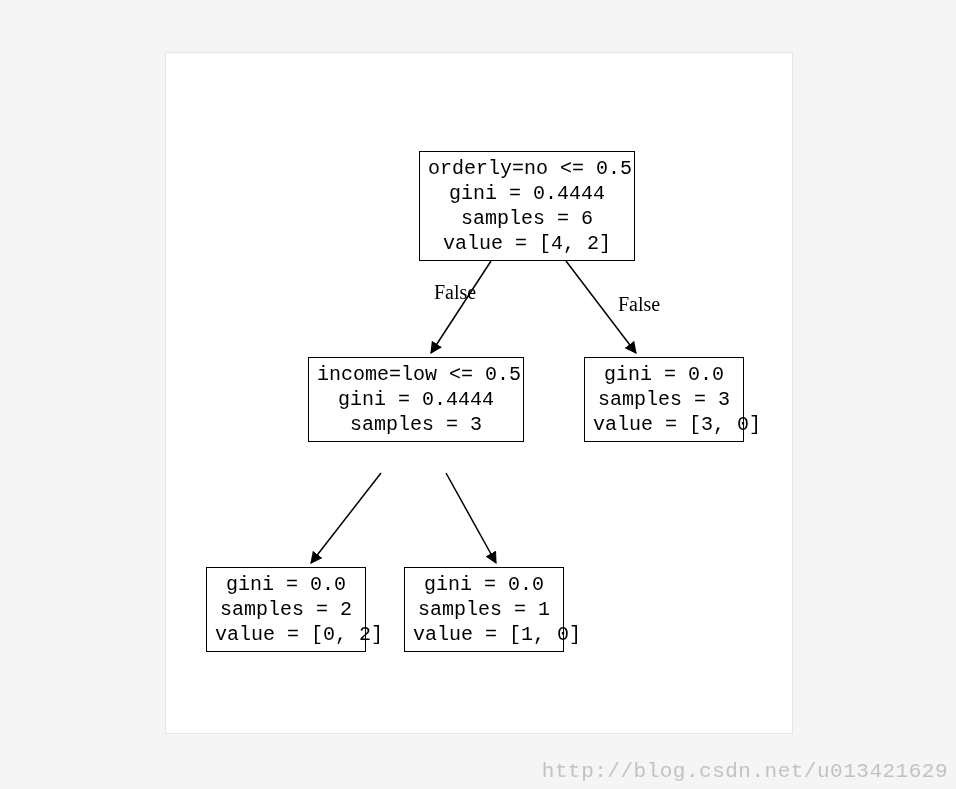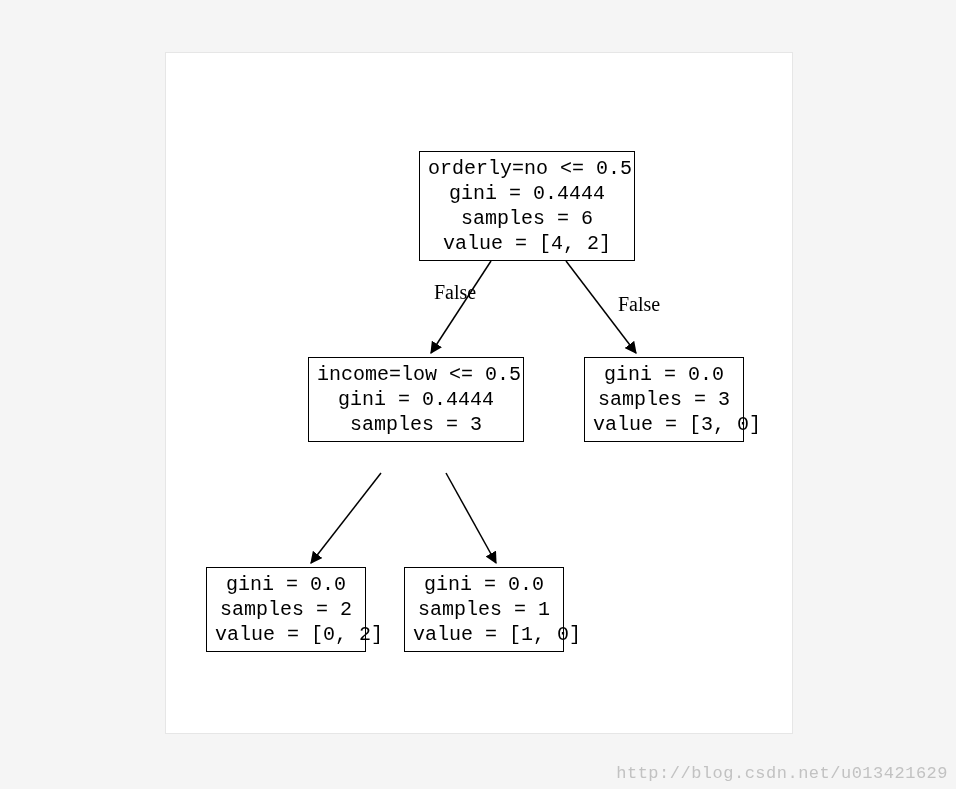--- a/index.html
+++ b/index.html
@@ -48,21 +48,21 @@
     position: absolute;
     font-size: 20px;
     color: #000;
   }
   .watermark {
     position: absolute;
     right: 8px;
     bottom: 6px;
     color: #c2c2c2;
     font-family: "SimSun", "Courier New", monospace;
-    font-size: 17px;
+    font-size: 21px;
     letter-spacing: 0.5px;
   }
 </style>
 </head>
 <body>
 
 <div class="panel">
   <div class="tree">
 
     <svg class="edges" viewBox="0 0 626 680">

